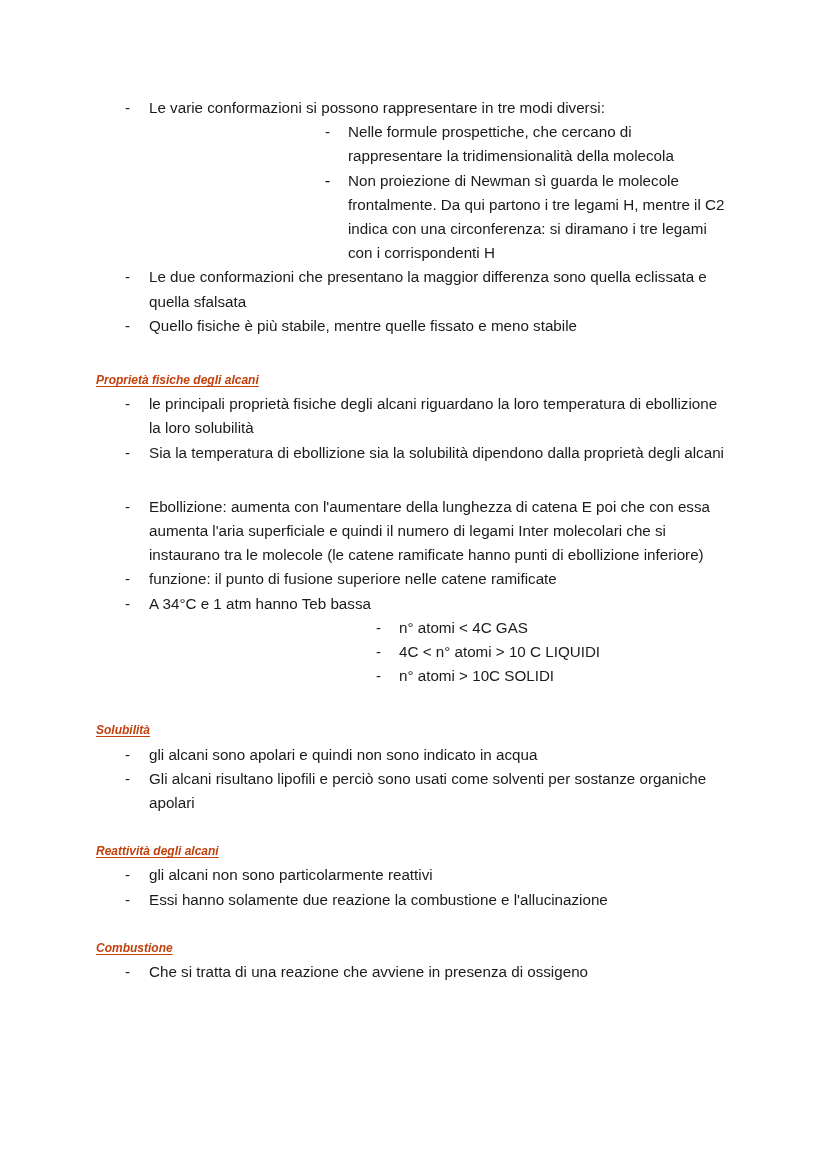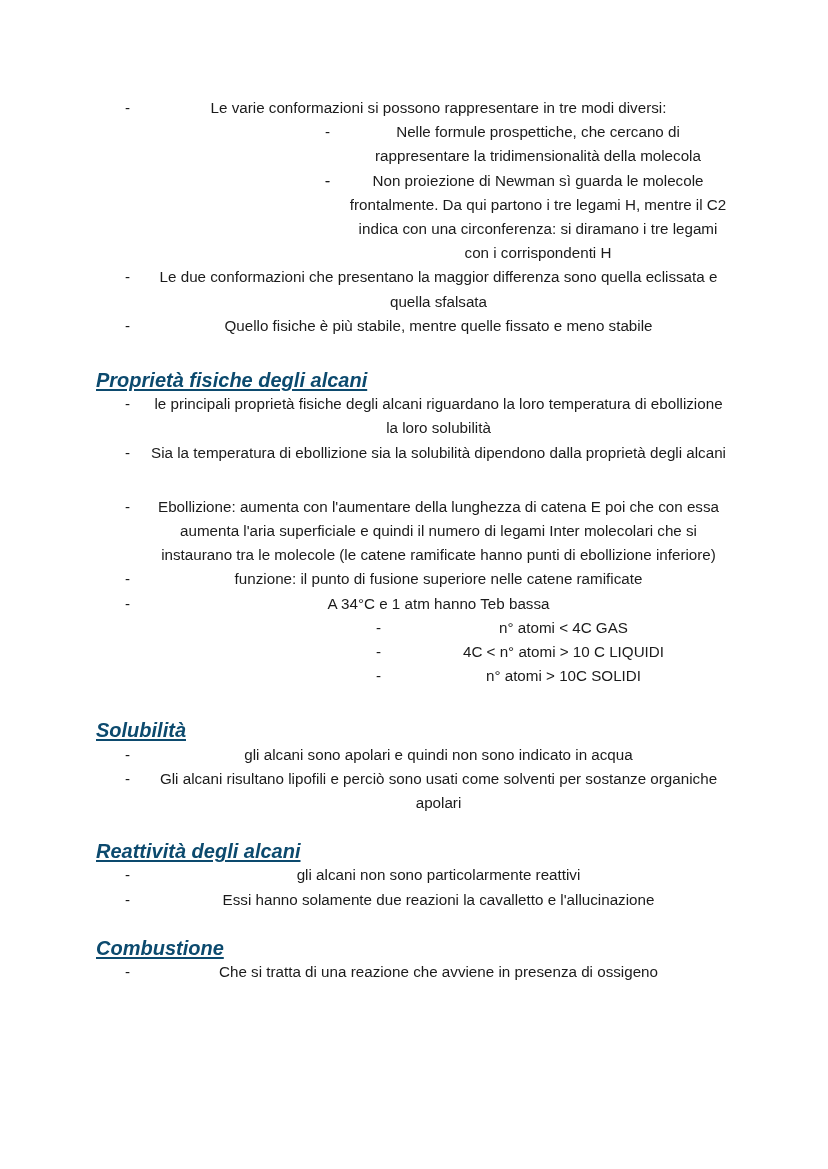--- a/index.html
+++ b/index.html
@@ -76,32 +76,31 @@
   }
 
   .dash {
     font-size: 15.2px;
     line-height: 24.2px;
     color: #1b1b1b;
   }
 
   .txt {
     display: block;
-    text-align: center;
   }
 
   
   .heading {
-    font-size: 20px;
+    font-size: 12px;
     line-height: 24.2px;
     font-weight: bold;
     font-style: italic;
     text-decoration: underline;
     text-underline-offset: 2px;
-    color: #0c4a6e;
+    color: #c2410c;
     margin: 0;
     padding-left: 0;
   }
   .gap-md { height: 24px; }
   .gap-lg { height: 30px; }
 </style>
 </head>
 <body>
 
 <div class="page">
@@ -201,21 +200,21 @@
   <div class="gap-md"></div>
 
   <div class="heading">Reattività degli alcani</div>
   <ul class="list lvl1">
     <li class="item">
       <span class="dash">-</span>
       <span class="txt">gli alcani non sono particolarmente reattivi</span>
     </li>
     <li class="item">
       <span class="dash">-</span>
-      <span class="txt">Essi hanno solamente due reazioni la cavalletto e l'allucinazione</span>
+      <span class="txt">Essi hanno solamente due reazione la combustione e l'allucinazione</span>
     </li>
   </ul>
 
   <div class="gap-md"></div>
 
   <div class="heading">Combustione</div>
   <ul class="list lvl1">
     <li class="item">
       <span class="dash">-</span>
       <span class="txt">Che si tratta di una reazione che avviene in presenza di ossigeno</span>

